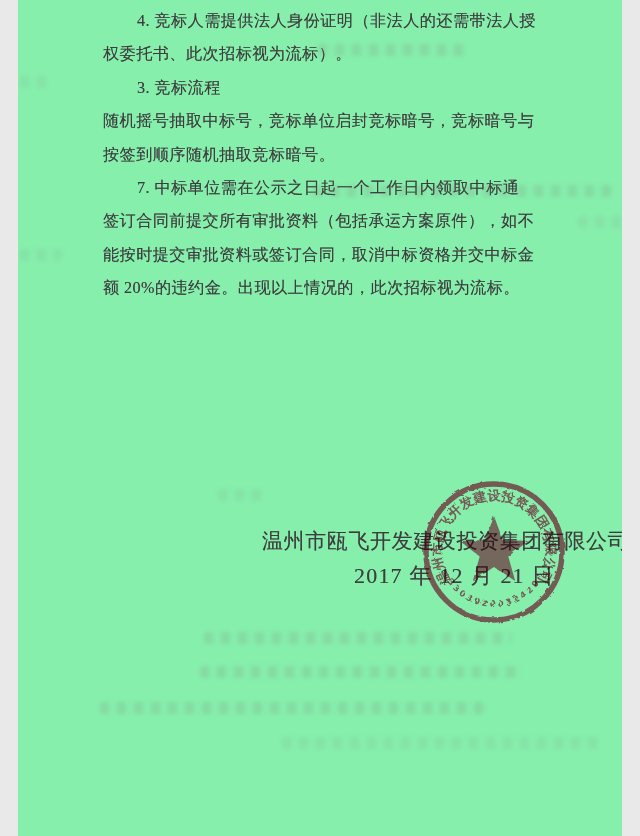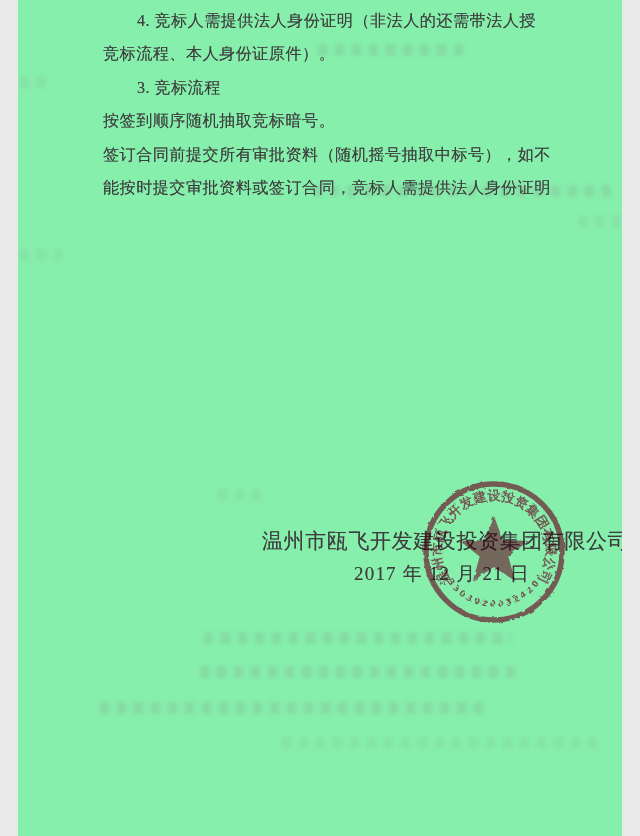--- a/index.html
+++ b/index.html
@@ -38,21 +38,21 @@
     font-size: 21px;
     letter-spacing: 0.6px;
     color: #3d3d3d;
     white-space: nowrap;
     text-shadow: 0 0 0.5px rgba(70,70,70,0.55);
   }
   .sig-date {
     position: absolute;
     left: 336px;
     top: 561px;
-    font-size: 19px;
+    font-size: 22px;
     letter-spacing: 1.2px;
     color: #3d3d3d;
     white-space: nowrap;
     text-shadow: 0 0 0.5px rgba(70,70,70,0.55);
   }
 
   
   .stamp {
     position: absolute;
     left: 395px;
@@ -87,25 +87,28 @@
   }
   .artifact.lighter { opacity: 0.28; }
 </style>
 </head>
 <body>
 
 <div class="page">
 
   <div class="body-text">
     <div class="line indent">4. 竞标人需提供法人身份证明（非法人的还需带法人授</div>
-    <div class="line">竞标流程、本人身份证原件）。</div>
+    <div class="line">权委托书、此次招标视为流标）。</div>
     <div class="line indent">3. 竞标流程</div>
+    <div class="line">随机摇号抽取中标号，竞标单位启封竞标暗号，竞标暗号与</div>
     <div class="line">按签到顺序随机抽取竞标暗号。</div>
-    <div class="line">签订合同前提交所有审批资料（随机摇号抽取中标号），如不</div>
-    <div class="line">能按时提交审批资料或签订合同，竞标人需提供法人身份证明</div>
+    <div class="line indent">7. 中标单位需在公示之日起一个工作日内领取中标通</div>
+    <div class="line">签订合同前提交所有审批资料（包括承运方案原件），如不</div>
+    <div class="line">能按时提交审批资料或签订合同，取消中标资格并交中标金</div>
+    <div class="line">额 20%的违约金。出现以上情况的，此次招标视为流标。</div>
   </div>
 
   <div class="sig-company">温州市瓯飞开发建设投资集团有限公司</div>
   <div class="sig-date">2017 年 12 月 21 日</div>
 
   <svg class="stamp" viewBox="0 0 162 162">
     <defs>
       <filter id="ink" x="-10%" y="-10%" width="120%" height="120%">
         <feTurbulence type="fractalNoise" baseFrequency="0.18" numOctaves="2" seed="7" result="n"></feTurbulence>
         <feDisplacementMap in="SourceGraphic" in2="n" scale="3"></feDisplacementMap>

